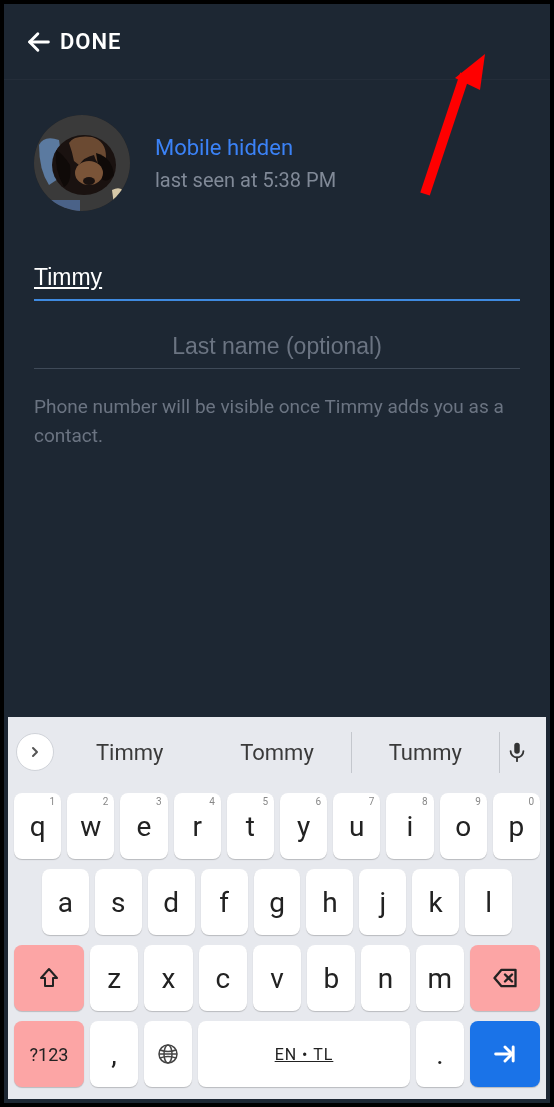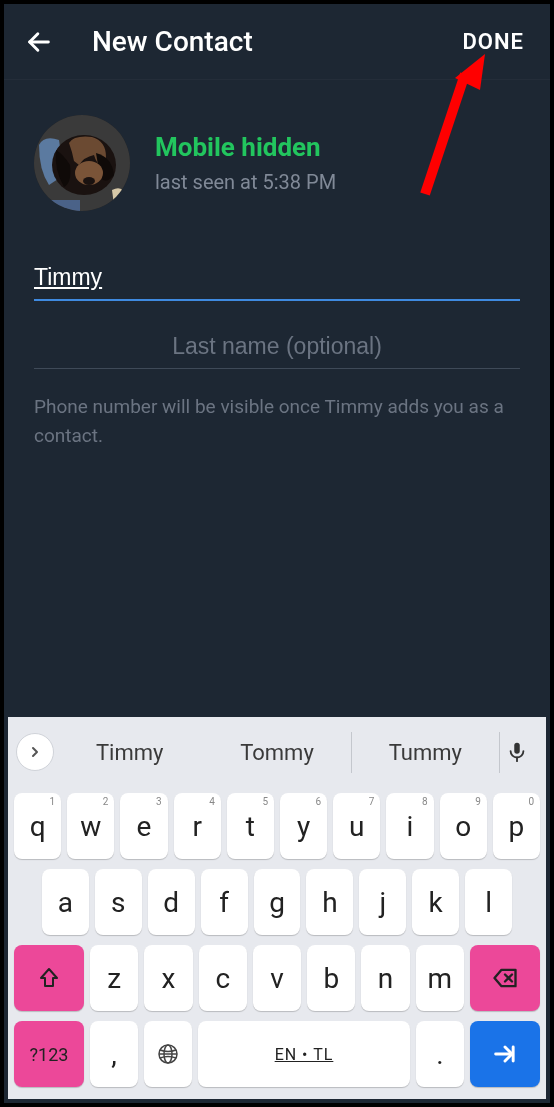--- a/index.html
+++ b/index.html
@@ -73,23 +73,23 @@
     .avatar-img {
       position: absolute;
       inset: 0;
     }
     .profile-info {
       display: flex;
       flex-direction: column;
       gap: 8px;
     }
     .profile-name {
-      color: #22c55e;
-      font-size: 26px;
-      font-weight: 700;
+      color: #3b82f6;
+      font-size: 22px;
+      font-weight: 400;
     }
     .profile-status {
       color: #808997;
       font-size: 20px;
     }
     .input-field {
       width: 100%;
       background: transparent;
       border: none;
       border-bottom: 2px solid #3f8ae0;
@@ -200,21 +200,21 @@
       position: relative;
     }
     .key-hint {
       position: absolute;
       top: 3px;
       right: 6px;
       font-size: 10px;
       color: #888;
     }
     .key.special {
-      background: #ec4899;
+      background: #fca5a5;
     }
     .key.enter {
       background: #1a73e8;
       color: #fff;
     }
     .row-2 {
       padding: 0 28px;
     }
     .key-shift {
       flex: 0 0 70px;
@@ -242,21 +242,20 @@
 <body>
 
 <div class="container">
   <div class="header">
     <div class="back-icon">
       <svg width="28" height="28" viewBox="0 0 24 24" fill="none" stroke="#fff" stroke-width="2.5" stroke-linecap="round" stroke-linejoin="round">
         <line x1="20" y1="12" x2="4" y2="12"></line>
         <polyline points="11 5 4 12 11 19"></polyline>
       </svg>
     </div>
-    <div class="header-title">New Contact</div>
     <div class="done-btn">DONE</div>
   </div>
 
   <div class="content">
     <div class="profile">
       <div class="avatar">
         <svg class="avatar-img" viewBox="0 0 96 96">
           <rect width="96" height="96" fill="#3a3a3a"></rect>
           <path d="M5 30 Q10 20 25 25 L30 60 L15 70 Q5 55 5 30 Z" fill="#5b7aa0"></path>
           <ellipse cx="50" cy="50" rx="32" ry="30" fill="#1a1210"></ellipse>

